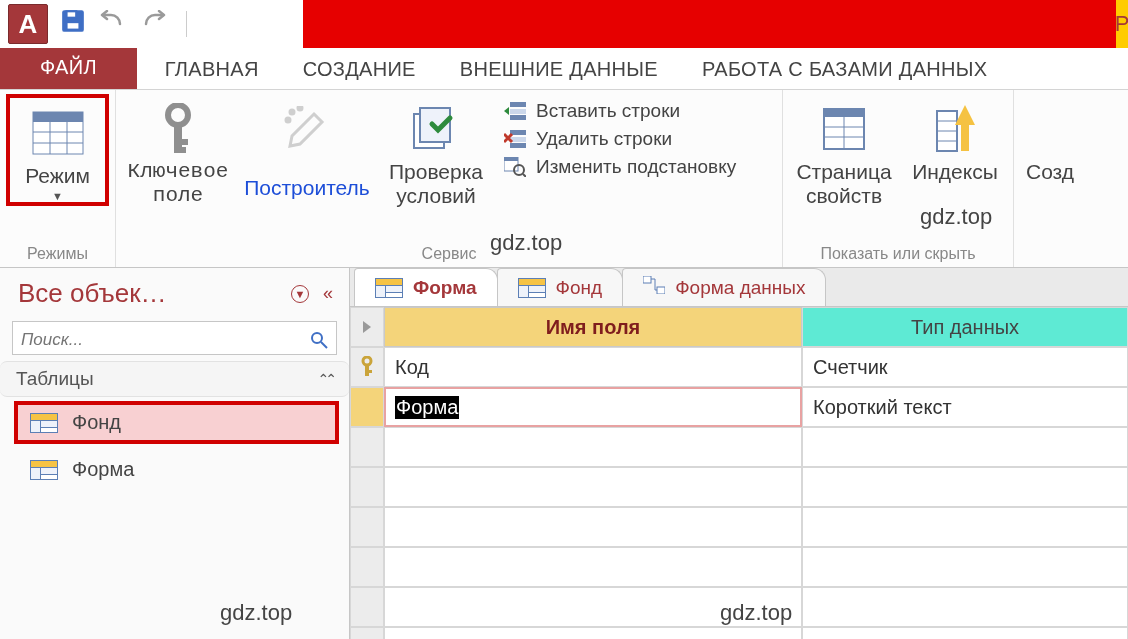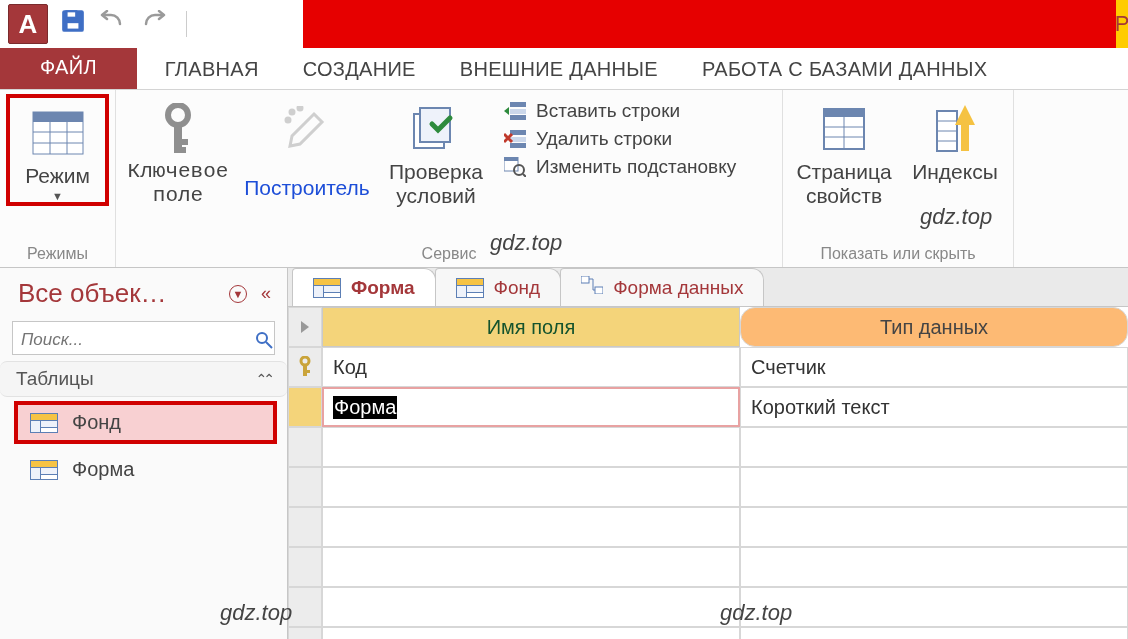--- a/index.html
+++ b/index.html
@@ -167,21 +167,21 @@
       font-size: 18px;
       color:#5c7fb5;
     }
     
     .main {
       display: flex;
       height: calc(639px - 48px - 42px - 178px);
     }
     
     .navpane {
-      width: 288px;
+      width: 350px;
       border-right: 1px solid #c6c6c6;
       display: flex;
       flex-direction: column;
       background: #fafafa;
     }
     .nav-title {
       display: flex;
       align-items: center;
       justify-content: space-between;
       padding: 10px 16px 6px 18px;
@@ -297,41 +297,40 @@
     }
     .cell {
       border: 1px solid #d7d7d7;
       padding: 6px 10px;
       font-size: 20px;
       height: 40px;
       display: flex;
       align-items: center;
       background: #fff;
     }
-    .head { background: #f4d47a; font-weight: normal; text-align:center; justify-content:center; color:#14532d; border-color:#c9c9c9;}
-    .head2 { background:#fdba74; color:#444; justify-content:center;border-radius:15px;}
+    .head { background: #f4d47a; font-weight: bold; text-align:center; justify-content:center; color:#7f1d1d; border-color:#c9c9c9;}
+    .head2 { background:#5eead4; color:#444; justify-content:center;}
     .selector { background:#ececec; justify-content:center; padding:0; }
     .selector.key { color:#caa43a; }
     .selector.current { background:#f4d47a; }
     .editing {
       outline: 2px solid #e8a2a2;
       outline-offset: -2px;
     }
     .editing .sel-text {
       background:#000;
       color:#fff;
       padding: 0 1px;
     }
     
     .wm {
       position: absolute;
       color: #444;
       font-size: 22px;
       pointer-events: none;
-      font-style: italic;
     }
   </style>
 </head>
 <body>
 
 <div class="titlebar">
   <div class="titlebar-left">
     <div class="access-logo">A</div>
     <span class="qat-icon">
       <svg width="26" height="26" viewBox="0 0 24 24" fill="none" stroke="#3f6fc5" stroke-width="2">
@@ -489,20 +488,26 @@
               <rect x="26" y="20" width="8" height="26" fill="#f5c242"></rect>
             </svg>
         </div>
         <div class="btn-label">Индексы</div>
       </div>
     </div>
     <div class="ribbon-group-label">Показать или скрыть</div>
   </div>
 
   <div class="ribbon-group" style="border-right:none;">
+    <div class="ribbon-group-body">
+      <div class="big-btn" style="width:60px;">
+        <div class="icon-slot"></div>
+        <div class="btn-label">Созд</div>
+      </div>
+    </div>
     <div class="ribbon-group-label">&nbsp;</div>
   </div>
 </div>
 
 <div class="main">
 
   <div class="navpane">
     <div class="nav-title">
       <span>Все объек…</span>
       <span class="nav-title-right">

